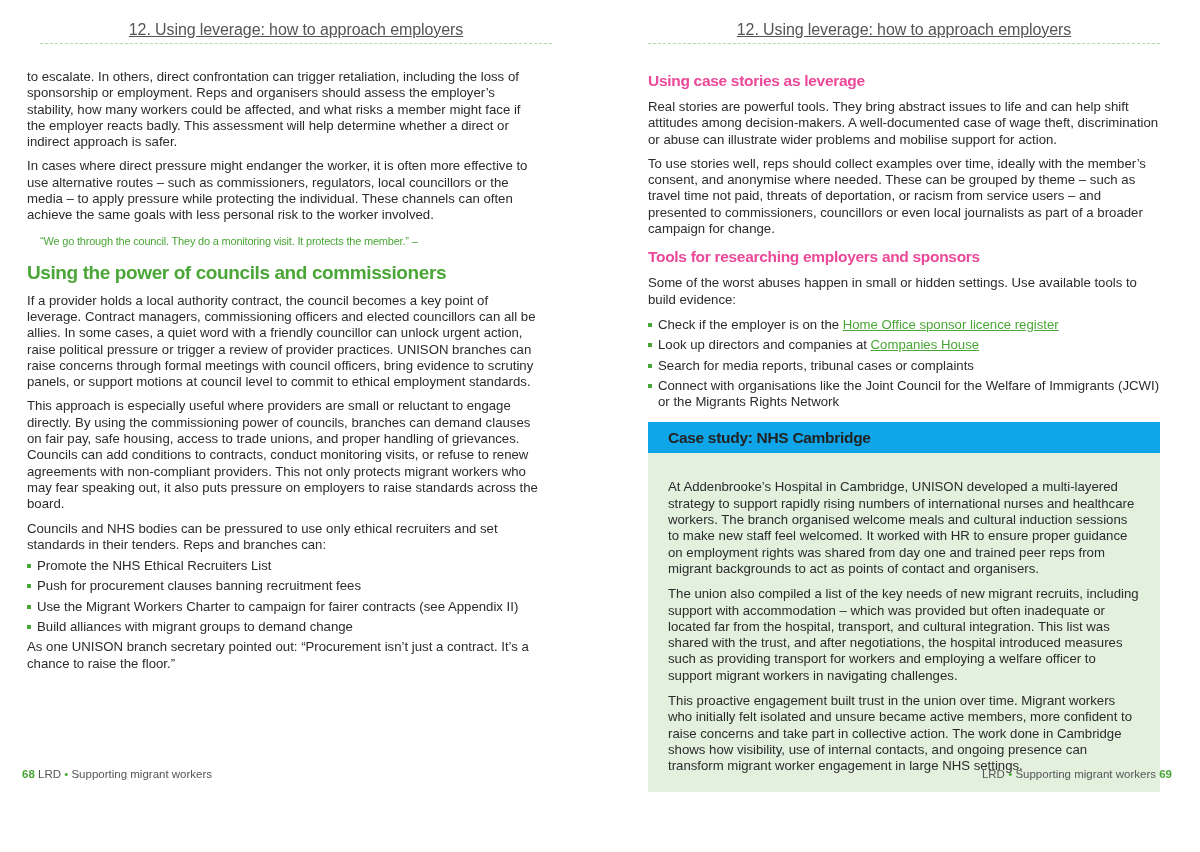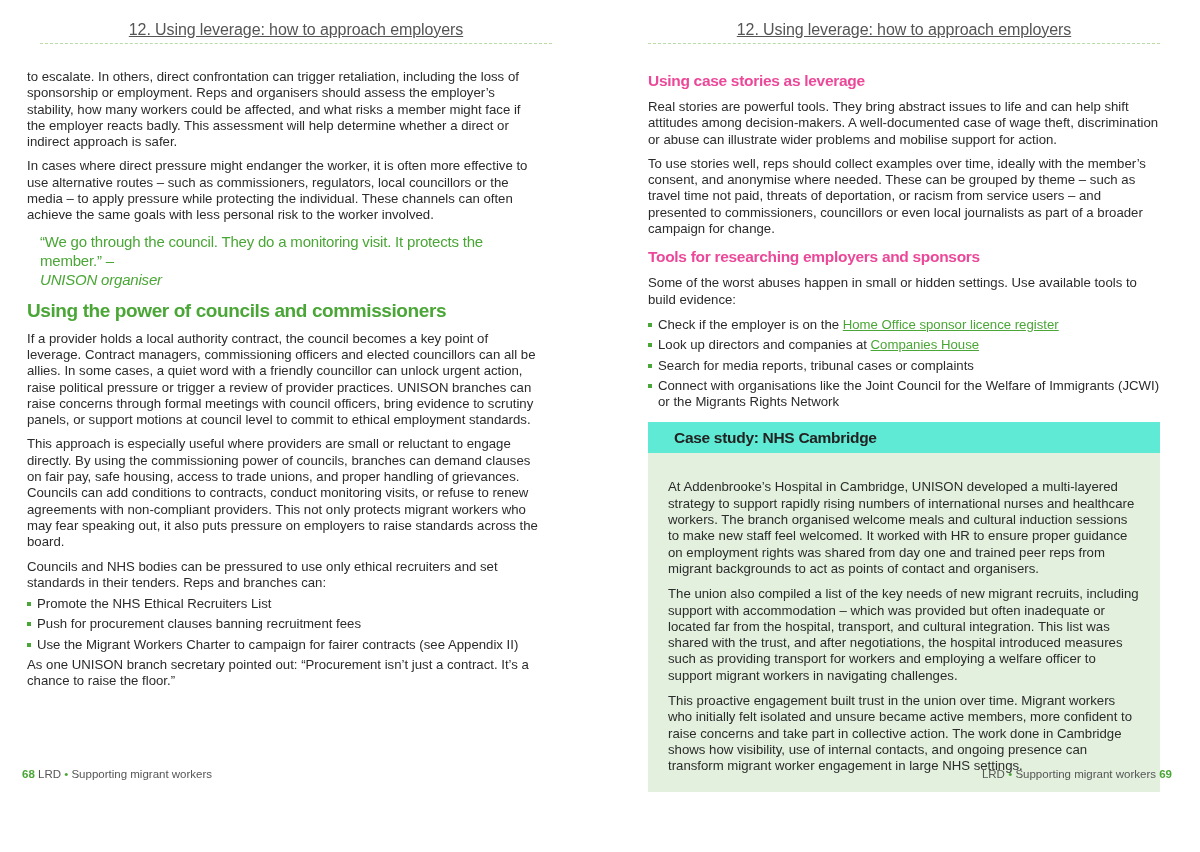--- a/index.html
+++ b/index.html
@@ -12,30 +12,30 @@
                   text-align: center; letter-spacing: -0.1px; text-decoration: underline; }
   .page.left .running-head { left: 40px; width: 512px; }
   .page.right .running-head { left: 48px; width: 512px; }
   .head-rule { position: absolute; top: 43px; height: 0; border-top: 1px dashed #b9dca6; }
   .page.left .head-rule { left: 40px; width: 512px; }
   .page.right .head-rule { left: 48px; width: 512px; }
   .content { position: absolute; top: 69px; font-size: 13.2px; line-height: 16.3px; }
   .page.left .content { left: 27px; width: 515px; }
   .page.right .content { left: 48px; width: 514px; }
   p { margin: 0 0 8px 0; }
-  .quote { color: #4aa636; margin: 0 0 11px 13px; font-size: 15px; line-height: 19px; letter-spacing: -0.2px; }
+  .quote { color: #4aa636; margin: 0 0 11px 13px; font-size: 11px; line-height: 19px; letter-spacing: -0.2px; }
   .quote .attrib { font-style: italic; }
   h2.green { color: #4aa636; font-size: 19px; font-weight: bold; margin: 0 0 9px 0; letter-spacing: -0.4px; line-height: 22px; }
   h3 { font-size: 15.5px; font-weight: bold; color: #ec4899; margin: 0 0 8px 0; letter-spacing: -0.3px; line-height: 20px; }
   ul { list-style: none; margin: 0 0 4px 0; padding: 0; }
   li { position: relative; padding-left: 10px; margin-bottom: 4px; }
   li .bullet { position: absolute; left: 0; top: 6px; width: 4px; height: 4px; background: #4aa636; }
   a.link { color: #4aa636; text-decoration: underline; }
   .case-box { margin-top: 12px; width: 512px; background: #e3f0de; }
-  .case-title { background: #5eead4; padding: 6px 20px 5px 26px; font-size: 15.5px; font-weight: bold;
+  .case-title { background: #0ea5e9; padding: 6px 20px 5px 20px; font-size: 15.5px; font-weight: bold;
                 color: #222; letter-spacing: -0.3px; line-height: 20px; }
   .case-body { padding: 26px 20px 8px 20px; }
   .case-body p { margin-bottom: 9px; }
   .footer { position: absolute; top: 768px; font-size: 11.5px; color: #555; }
   .footer .num { color: #4aa636; font-weight: bold; }
   .footer .dot { color: #4aa636; }
   .page.left .footer { left: 22px; }
   .page.right .footer { right: 28px; }
 </style>
 </head>
@@ -44,33 +44,33 @@
 <div class="page left">
   <div class="running-head">12. Using leverage: how to approach employers</div>
   <div class="head-rule"></div>
 
   <div class="content">
     <p>to escalate. In others, direct confrontation can trigger retaliation, including the loss of sponsorship or employment. Reps and organisers should assess the employer’s stability, how many workers could be affected, and what risks a member might face if the employer reacts badly. This assessment will help determine whether a direct or indirect approach is safer.</p>
     <p>In cases where direct pressure might endanger the worker, it is often more effective to use alternative routes – such as commissioners, regulators, local councillors or the media – to apply pressure while protecting the individual. These channels can often achieve the same goals with less personal risk to the worker involved.</p>
 
     <div class="quote">
       <div>“We go through the council. They do a monitoring visit. It protects the member.” –</div>
-      <div class="attrib">UNISON organiser</div>
     </div>
 
     <h2 class="green">Using the power of councils and commissioners</h2>
     <p>If a provider holds a local authority contract, the council becomes a key point of leverage. Contract managers, commissioning officers and elected councillors can all be allies. In some cases, a quiet word with a friendly councillor can unlock urgent action, raise political pressure or trigger a review of provider practices. UNISON branches can raise concerns through formal meetings with council officers, bring evidence to scrutiny panels, or support motions at council level to commit to ethical employment standards.</p>
     <p>This approach is especially useful where providers are small or reluctant to engage directly. By using the commissioning power of councils, branches can demand clauses on fair pay, safe housing, access to trade unions, and proper handling of grievances. Councils can add conditions to contracts, conduct monitoring visits, or refuse to renew agreements with non-compliant providers. This not only protects migrant workers who may fear speaking out, it also puts pressure on employers to raise standards across the board.</p>
 
     <p style="margin-bottom:5px;">Councils and NHS bodies can be pressured to use only ethical recruiters and set standards in their tenders. Reps and branches can:</p>
 
     <ul>
       <li><span class="bullet"></span><span>Promote the NHS Ethical Recruiters List</span></li>
       <li><span class="bullet"></span><span>Push for procurement clauses banning recruitment fees</span></li>
       <li><span class="bullet"></span><span>Use the Migrant Workers Charter to campaign for fairer contracts (see Appendix II)</span></li>
+      <li><span class="bullet"></span><span>Build alliances with migrant groups to demand change</span></li>
     </ul>
 
     <p>As one UNISON branch secretary pointed out: “Procurement isn’t just a contract. It’s a chance to raise the floor.”</p>
   </div>
 
   <div class="footer">
     <span class="num">68</span>
     <span>LRD</span>
     <span class="dot">•</span>
     <span>Supporting migrant workers</span>

